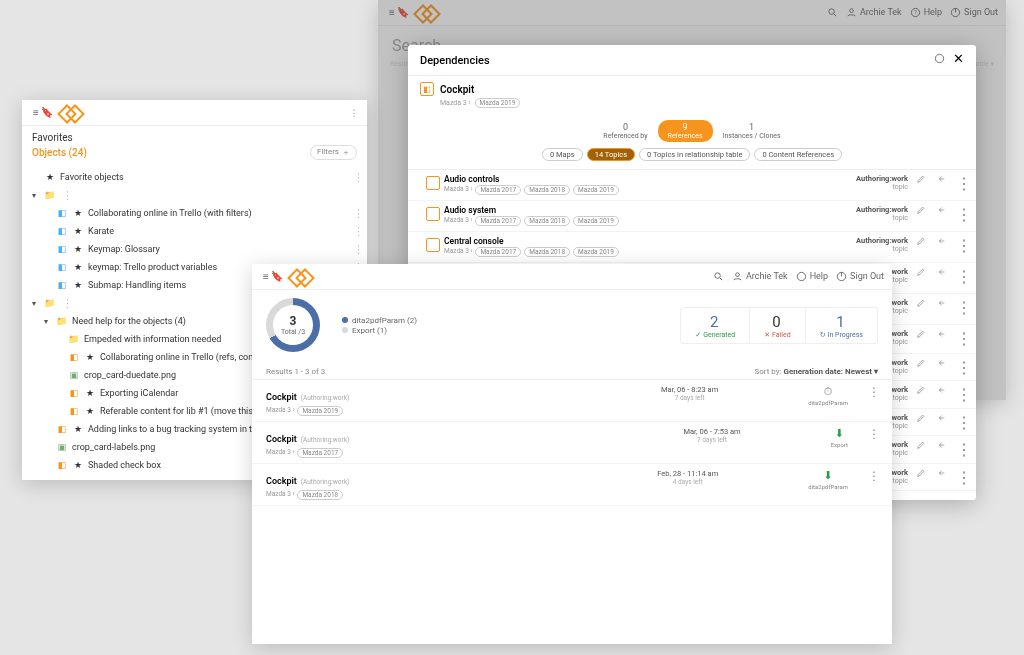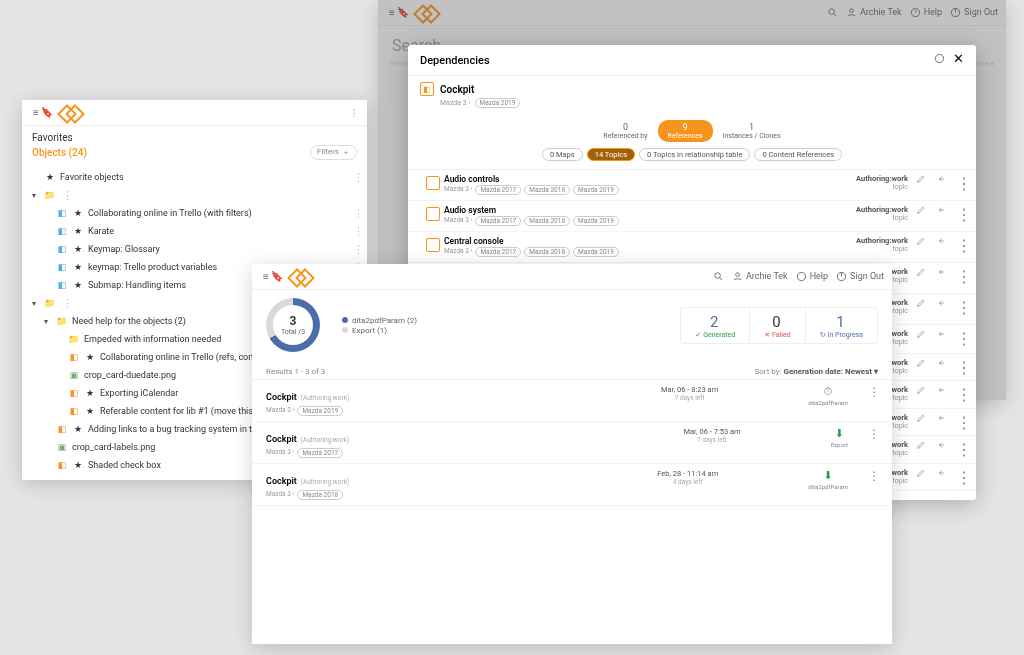--- a/index.html
+++ b/index.html
@@ -468,21 +468,21 @@
         <span class="more kebab"></span>
       </div>
       <div class="node depth0">
         <span class="chev">▾</span>
         <span class="nic folder">📁</span>
         <span class="more kebab"></span>
       </div>
       <div class="node depth1">
         <span class="chev">▾</span>
         <span class="nic folder">📁</span>
-        <span class="nm">Need help for the objects (2)</span>
+        <span class="nm">Need help for the objects (4)</span>
         <span class="more kebab"></span>
       </div>
       <div class="node depth2">
         <span class="chev"></span>
         <span class="nic folder">📁</span>
         <span class="nm">Empeded with information needed</span>
         <span class="more kebab"></span>
       </div>
       <div class="node depth2">
         <span class="chev"></span>

